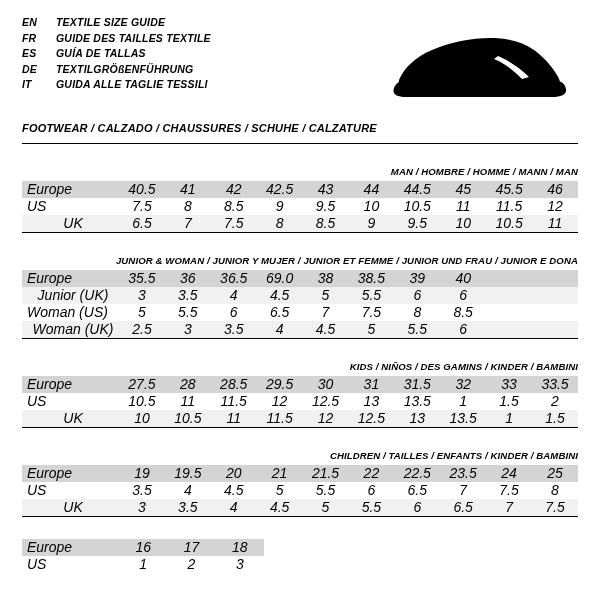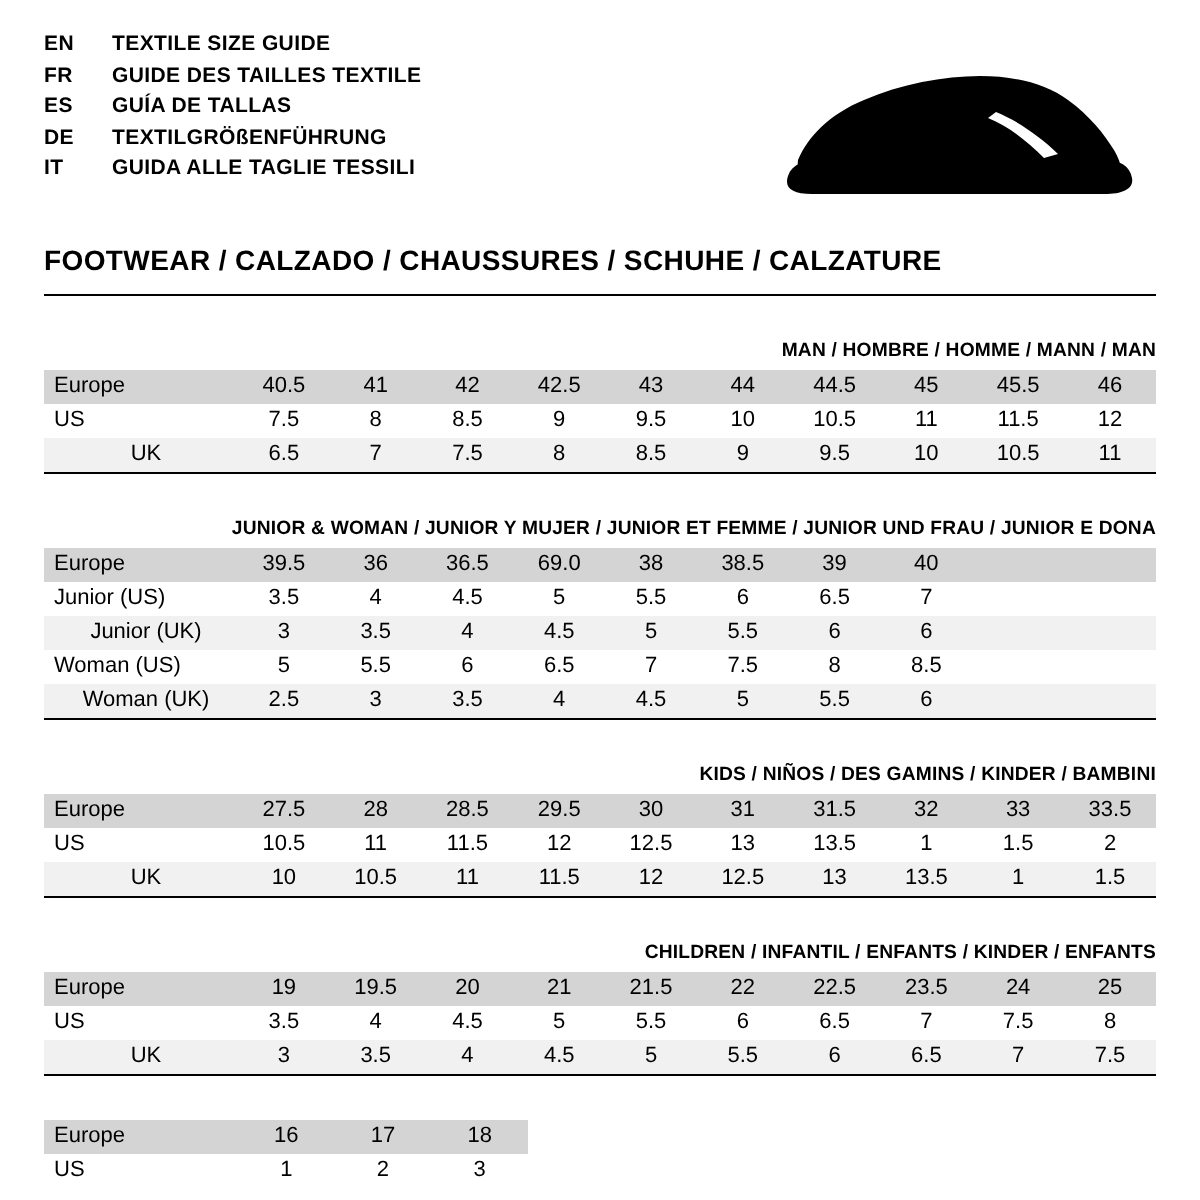--- a/index.html
+++ b/index.html
@@ -13,20 +13,21 @@
     font-family: "Liberation Sans", sans-serif;
     color: #000000;
     -webkit-font-smoothing: antialiased;
   }
   .page {
     position: relative;
     width: 600px;
     height: 600px;
     box-sizing: border-box;
     padding: 16px 22px 0 22px;
+    font-style: italic;
   }
 
   
   .header {
     position: relative;
     height: 92px;
   }
   .lang-table {
     border-collapse: collapse;
     font-size: 10.5px;
@@ -48,41 +49,41 @@
 
   .shoe-wrap {
     position: absolute;
     right: 8px;
     top: 18px;
     width: 190px;
     height: 70px;
   }
 
   .section-title {
-    font-size: 14px;
+    font-size: 11px;
     font-weight: bold;
     letter-spacing: 0.2px;
     margin-top: 14px;
     margin-bottom: 0;
   }
 
   
   .group {
     margin-top: 22px;
   }
   .group-title {
     font-size: 9.6px;
     font-weight: bold;
     letter-spacing: 0.1px;
     padding: 0 0 4px 4px;
     text-align: right;
   }
   table.size {
     border-collapse: collapse;
-    font-size: 11px;
+    font-size: 14px;
     width: 556px;
     table-layout: fixed;
   }
   table.size.babies {
     width: 242px;
   }
   table.size td {
     height: 17px;
     line-height: 17px;
     padding: 0;
@@ -205,41 +206,28 @@
           </tbody>
         </table>
         <div class="hr"></div>
       </div>
       <div class="group">
         <div class="group-title">JUNIOR &amp; WOMAN / JUNIOR Y MUJER / JUNIOR ET FEMME / JUNIOR UND FRAU / JUNIOR E DONA</div>
         <table class="size">
           <tbody>
             <tr class="shade">
               <td class="rowhead">Europe</td>
-              <td>39.5</td>
+              <td>35.5</td>
               <td>36</td>
               <td>36.5</td>
               <td>69.0</td>
               <td>38</td>
               <td>38.5</td>
               <td>39</td>
               <td>40</td>
-              <td></td>
-              <td></td>
-            </tr>
-            <tr class="">
-              <td class="rowhead">Junior (US)</td>
-              <td>3.5</td>
-              <td>4</td>
-              <td>4.5</td>
-              <td>5</td>
-              <td>5.5</td>
-              <td>6</td>
-              <td>6.5</td>
-              <td>7</td>
               <td></td>
               <td></td>
             </tr>
             <tr class="alt">
               <td class="rowhead">Junior (UK)</td>
               <td>3</td>
               <td>3.5</td>
               <td>4</td>
               <td>4.5</td>
               <td>5</td>
@@ -320,21 +308,21 @@
               <td>13</td>
               <td>13.5</td>
               <td>1</td>
               <td>1.5</td>
             </tr>
           </tbody>
         </table>
         <div class="hr"></div>
       </div>
       <div class="group">
-        <div class="group-title">CHILDREN / INFANTIL / ENFANTS / KINDER / ENFANTS</div>
+        <div class="group-title">CHILDREN / TAILLES / ENFANTS / KINDER / BAMBINI</div>
         <table class="size">
           <tbody>
             <tr class="shade">
               <td class="rowhead">Europe</td>
               <td>19</td>
               <td>19.5</td>
               <td>20</td>
               <td>21</td>
               <td>21.5</td>
               <td>22</td>

